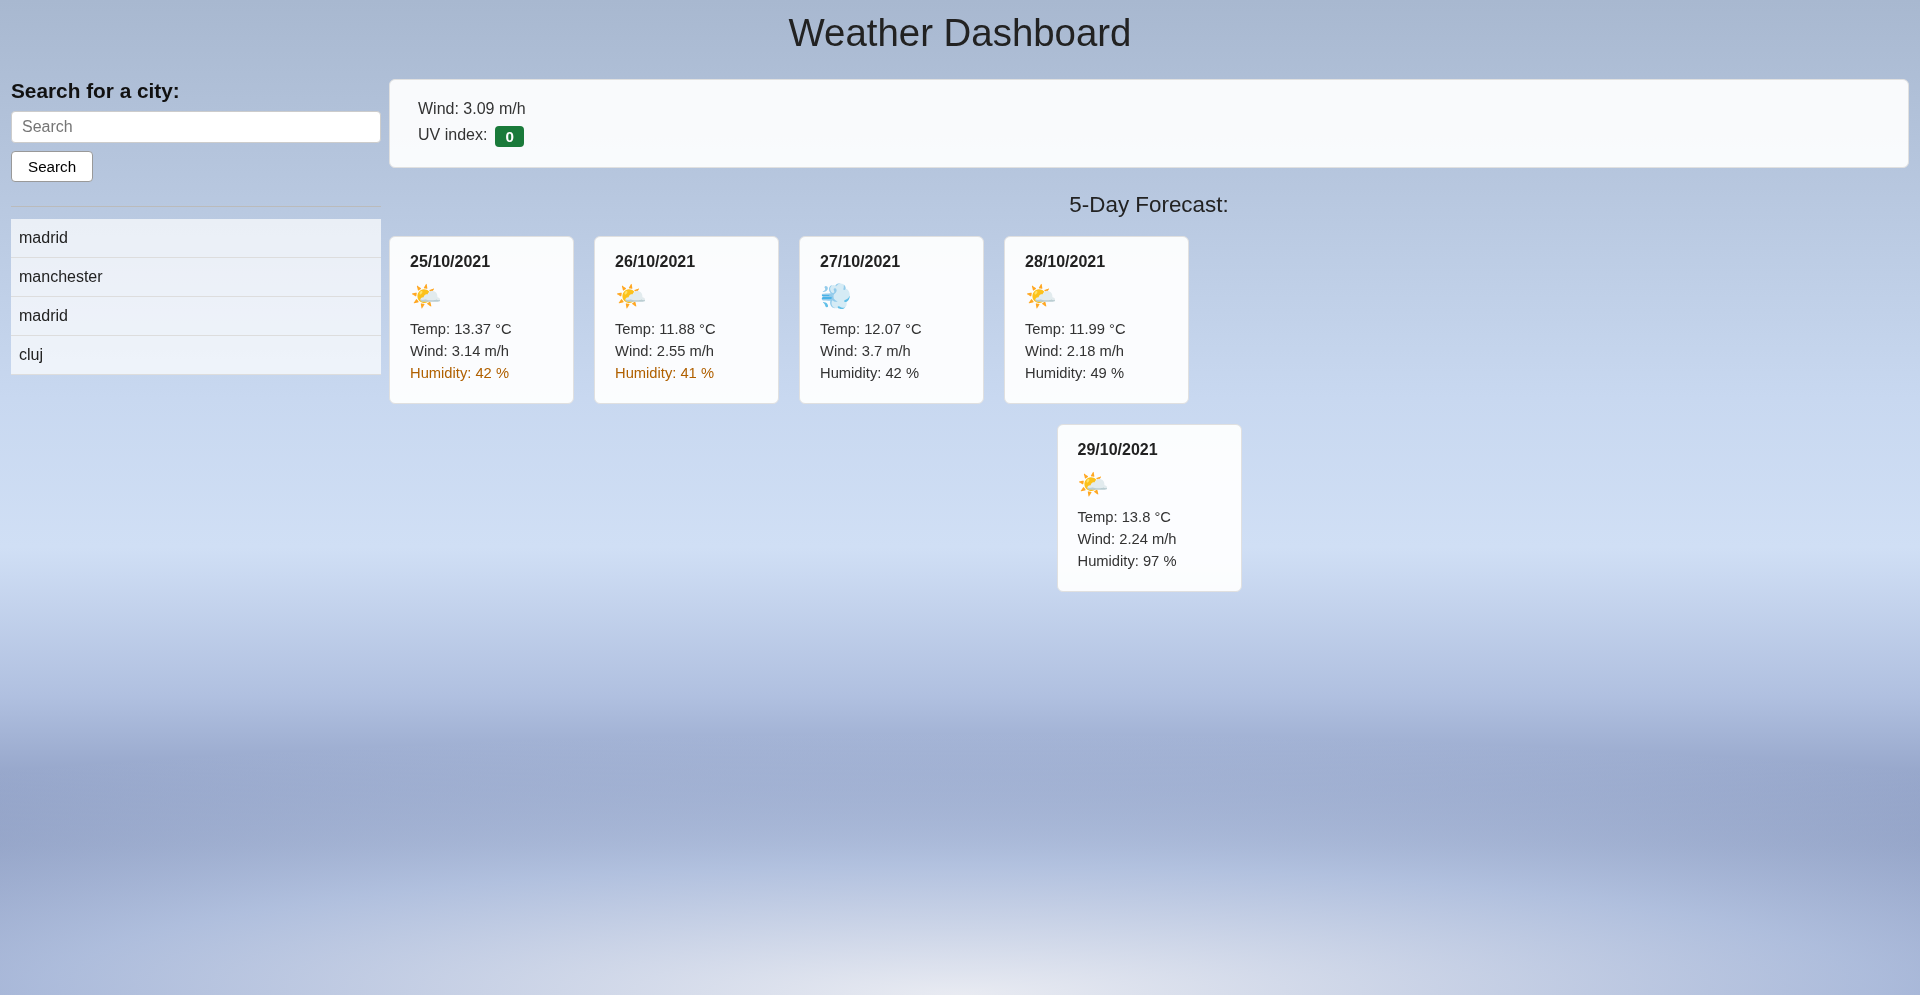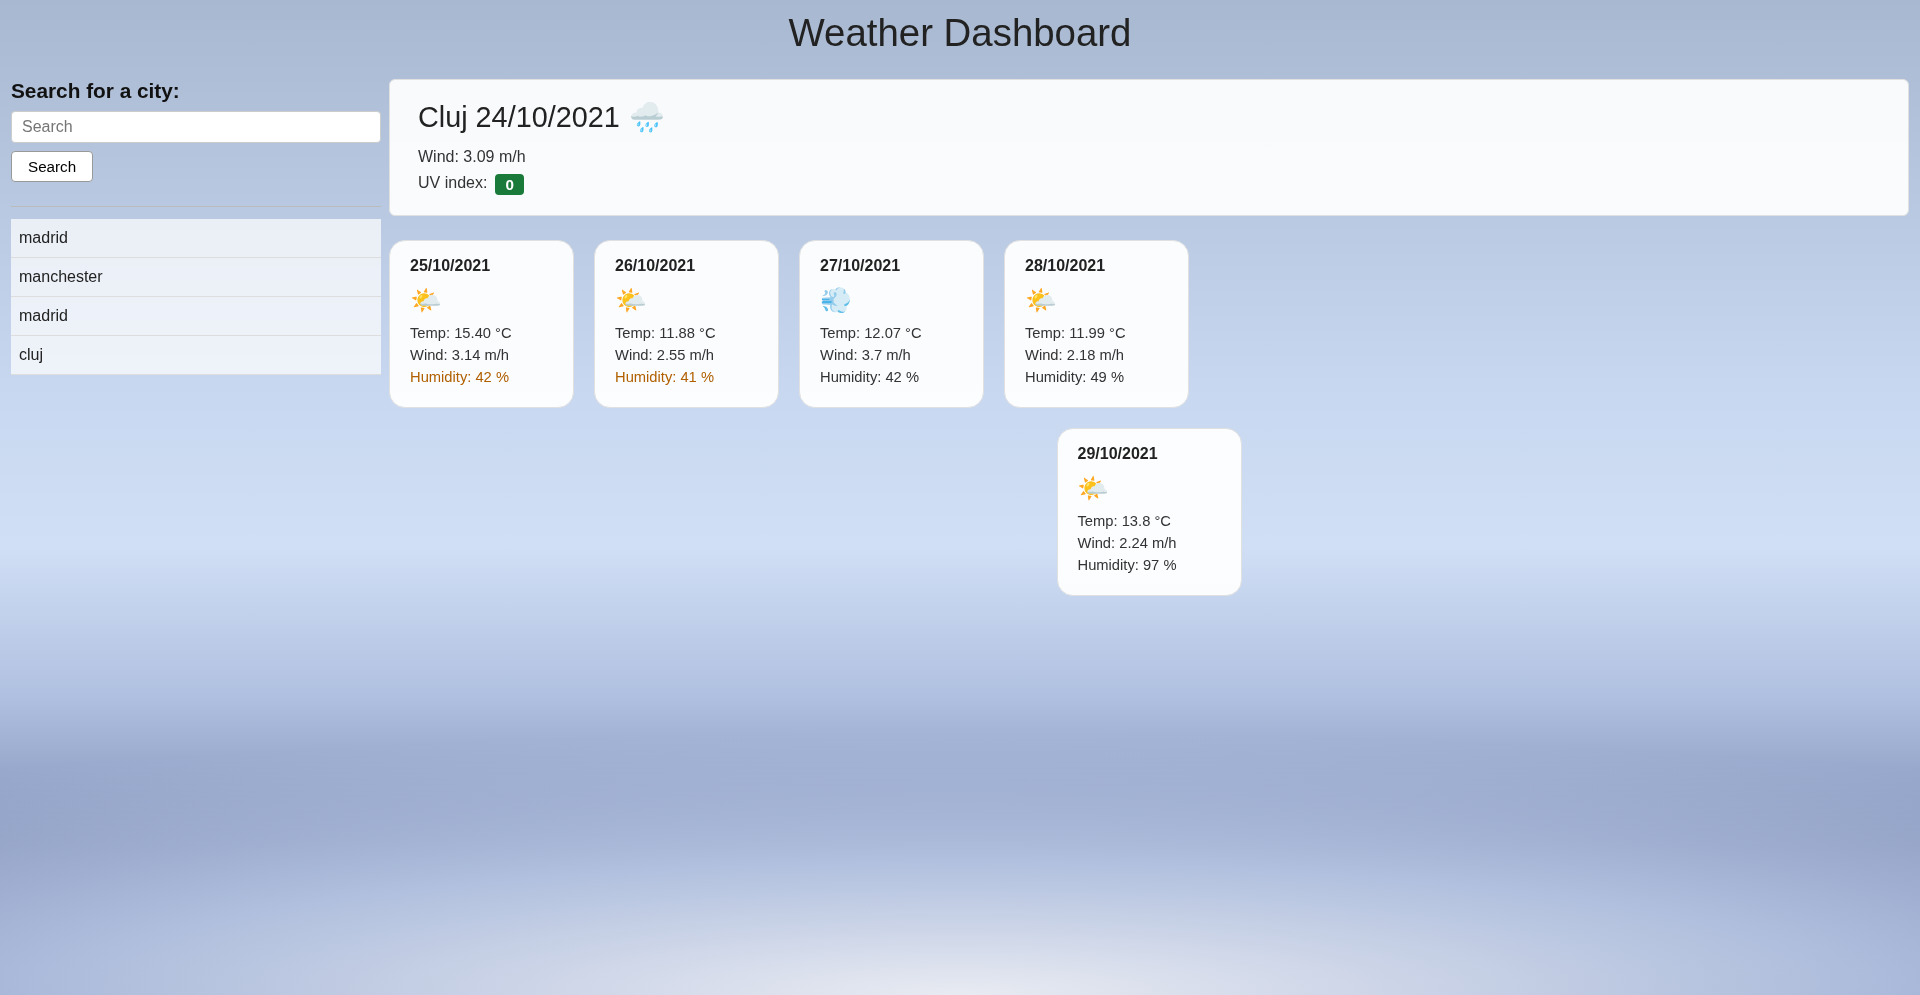--- a/index.html
+++ b/index.html
@@ -173,21 +173,21 @@
 
     .forecast-row-bottom {
       display: flex;
       justify-content: center;
       align-items: flex-end;
     }
 
     .forecast-card {
       background: rgba(255,255,255,0.93);
       border: 1px solid #e0e0e0;
-      border-radius: 16px;
+      border-radius: 6px;
       padding: 16px 20px;
       min-width: 185px;
       width: 185px;
     }
 
     .forecast-date {
       font-size: 1rem;
       font-weight: 600;
       color: #222;
       margin-bottom: 10px;
@@ -231,39 +231,36 @@
         <li>madrid</li>
         <li>manchester</li>
         <li>madrid</li>
         <li>cluj</li>
       </ul>
     </div>
 
     <div class="content">
 
       <div class="current-weather-card">
-        <div class="current-city-header">
-          <span class="current-city-title">Cluj 24/10/2021</span>
-          <span class="weather-icon-large">🌧️</span>
-        </div>
         <div class="current-detail">Wind: 3.09 m/h</div>
         <div class="uv-row">
           <span>UV index:</span>
           <span class="uv-badge">0</span>
         </div>
       </div>
 
       <div>
+        <div class="forecast-title">5-Day Forecast:</div>
 
         <div class="forecast-row-top">
 
           <div class="forecast-card">
             <div class="forecast-date">25/10/2021</div>
             <div class="forecast-icon">🌤️</div>
-            <div class="forecast-detail">Temp: 15.40 °C</div>
+            <div class="forecast-detail">Temp: 13.37 °C</div>
             <div class="forecast-detail">Wind: 3.14 m/h</div>
             <div class="forecast-detail humidity">Humidity: 42 %</div>
           </div>
 
           <div class="forecast-card">
             <div class="forecast-date">26/10/2021</div>
             <div class="forecast-icon">🌤️</div>
             <div class="forecast-detail">Temp: 11.88 °C</div>
             <div class="forecast-detail">Wind: 2.55 m/h</div>
             <div class="forecast-detail humidity">Humidity: 41 %</div>

